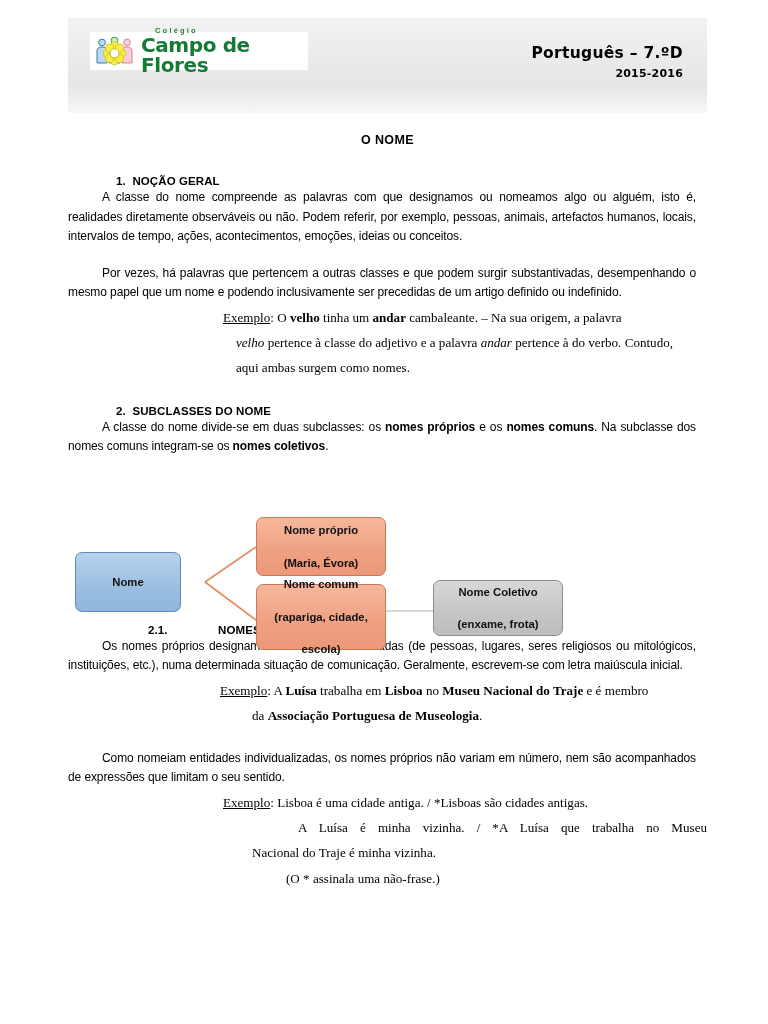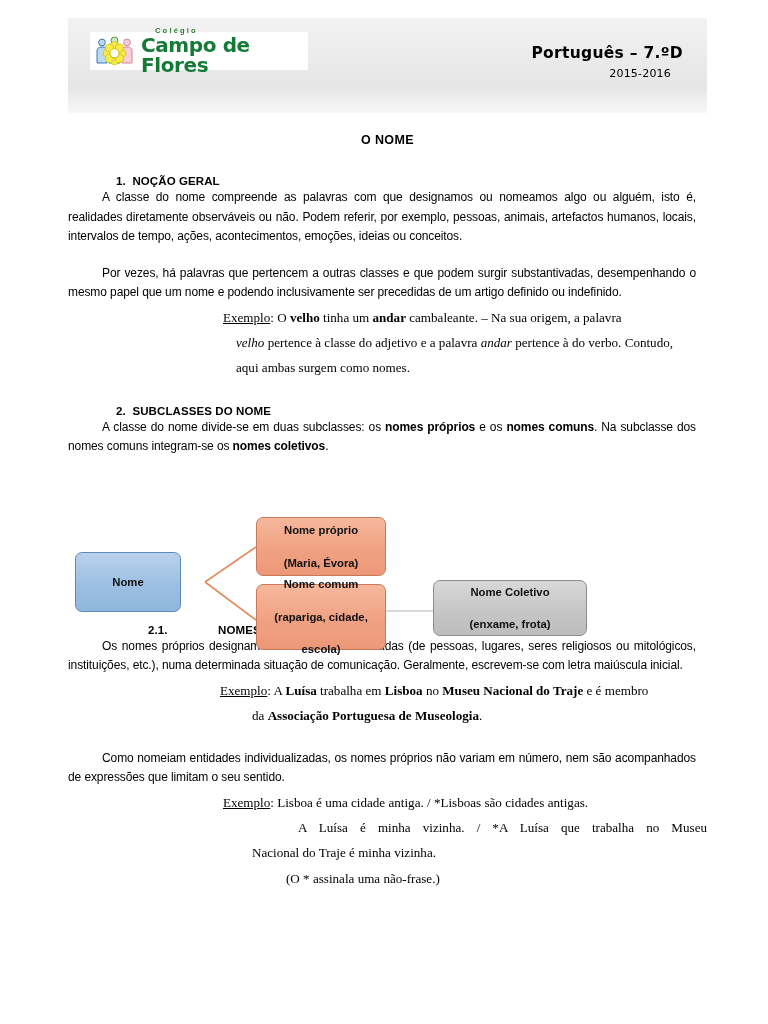--- a/index.html
+++ b/index.html
@@ -76,24 +76,24 @@
     top: 26px;
     font-size: 15.5px;
     font-weight: bold;
     letter-spacing: 0.3px;
     font-family: "DejaVu Sans", sans-serif;
     text-align: right;
     white-space: nowrap;
   }
   .course-year {
     position: absolute;
-    right: 36px;
+    right: 24px;
     top: 49px;
     font-size: 11px;
-    font-weight: normal;
+    font-weight: bold;
     letter-spacing: 0.2px;
     font-family: "DejaVu Sans", sans-serif;
   }
 
   
   .doc {
     position: absolute;
     left: 68px;
     top: 133px;
     width: 639px;
@@ -192,21 +192,21 @@
     border: 1px solid #c97a55;
   }
   .node-comum {
     left: 181px; top: 72px;
     width: 130px; height: 66px;
     background: linear-gradient(to bottom, #f6b89c 0%, #f0a183 55%, #ec9878 100%);
     border: 1px solid #c97a55;
   }
   .node-coletivo {
     left: 358px; top: 68px;
-    width: 154px; height: 56px;
+    width: 130px; height: 56px;
     background: linear-gradient(to bottom, #d8d8d8 0%, #c6c6c6 55%, #bdbdbd 100%);
     border: 1px solid #8d8d8d;
   }
 </style>
 </head>
 <body>
 
 <div class="page">
 
   <div class="header-band">

